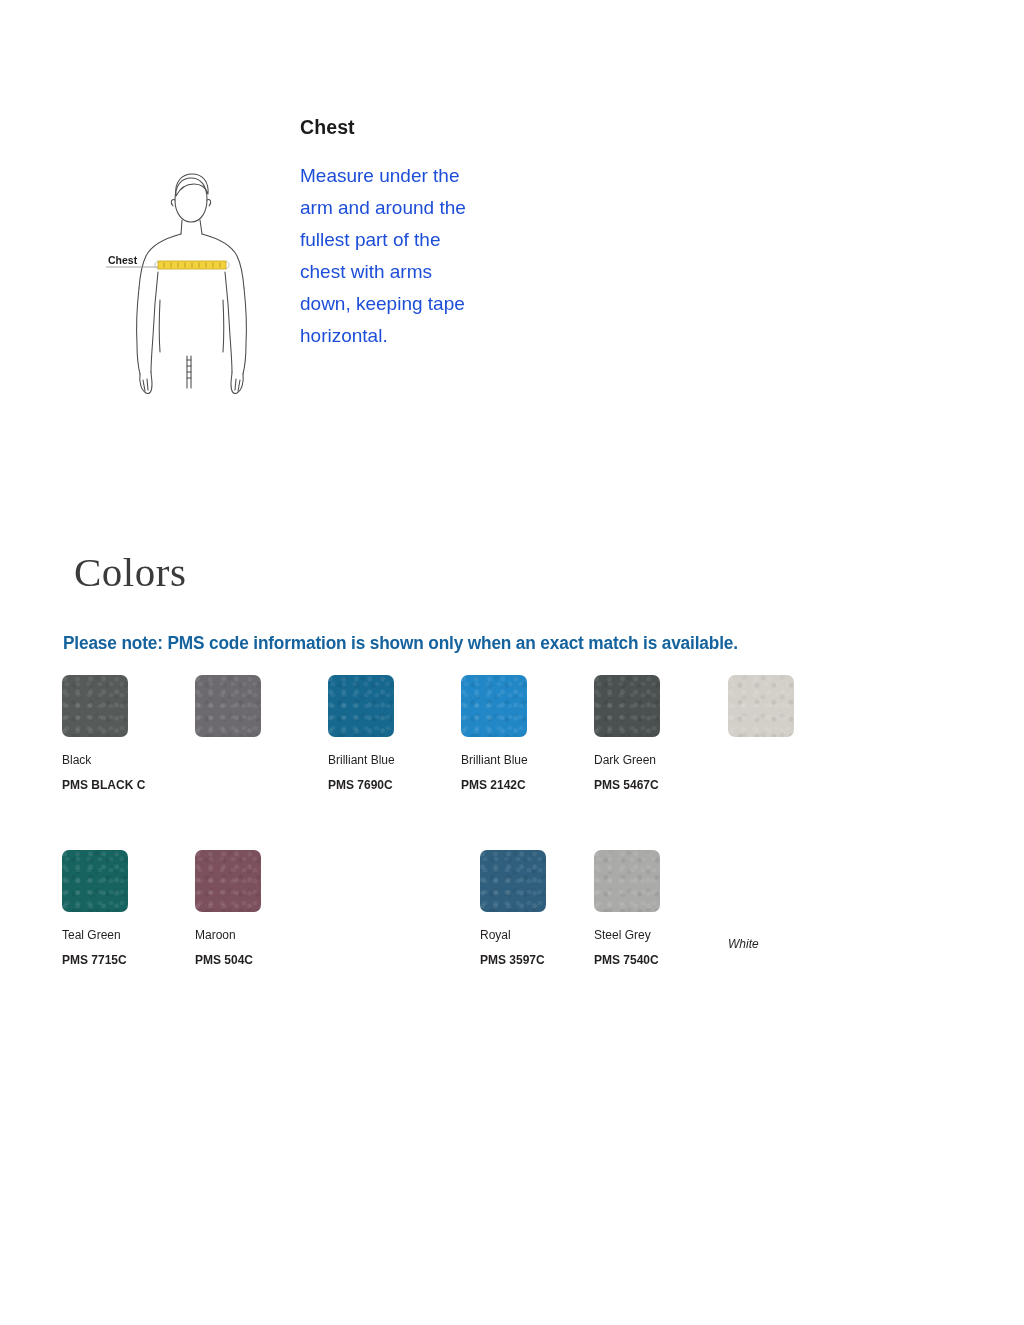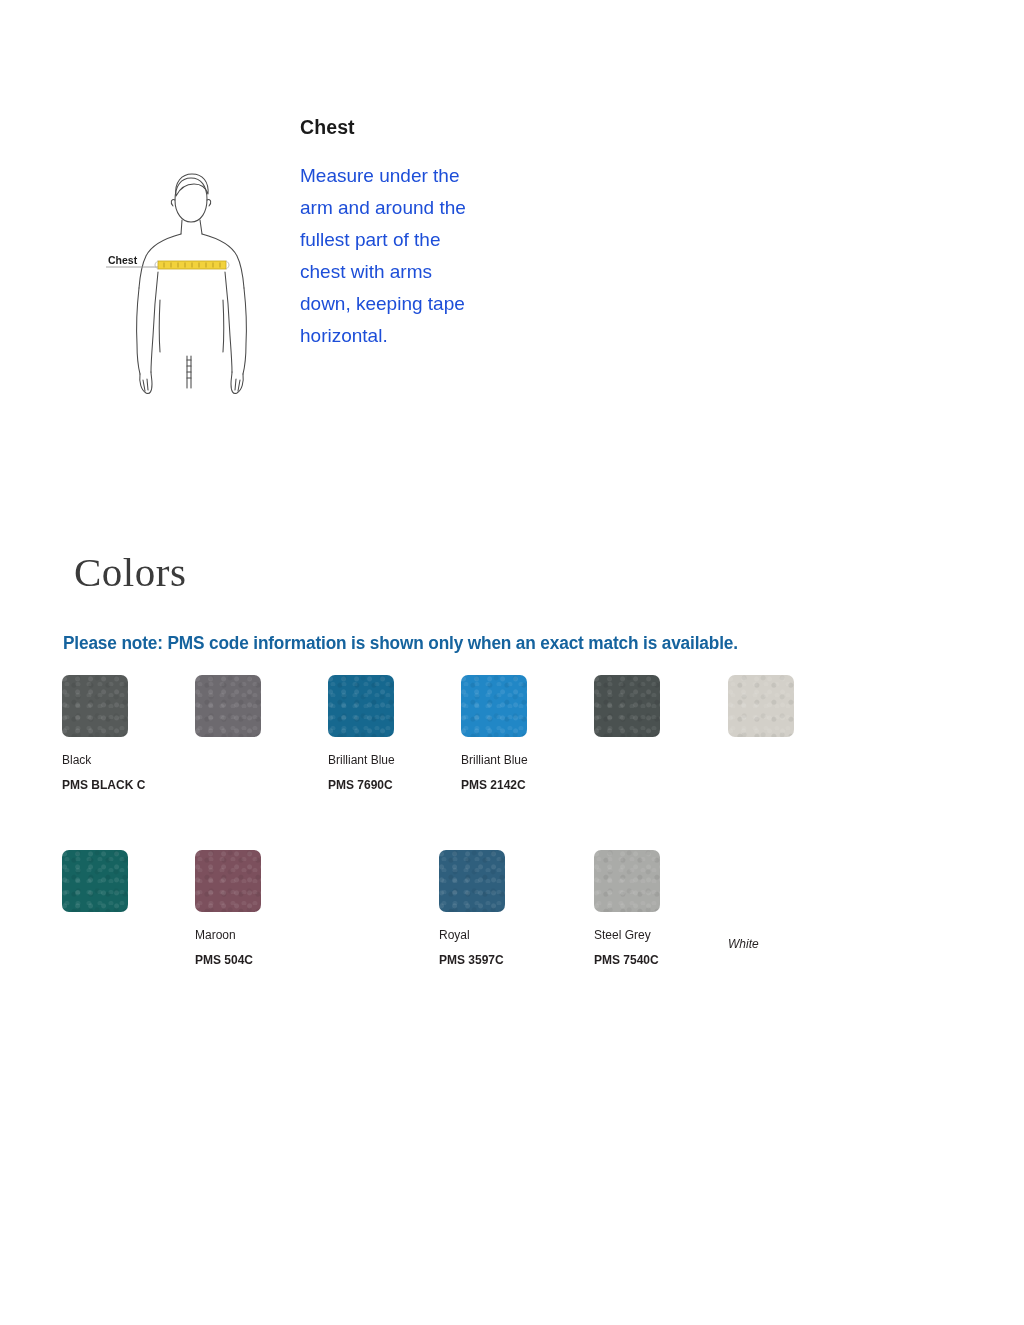--- a/index.html
+++ b/index.html
@@ -240,38 +240,46 @@
       </div>
       <div class="swatch-cell" style="left:399px">
         <div class="swatch-chip" style="background: rgb(33, 135, 198);"></div>
         <div class="swatch-labels">
           <span class="swatch-name">Brilliant Blue</span>
           <span class="swatch-pms">PMS 2142C</span>
         </div>
       </div>
       <div class="swatch-cell" style="left:532px">
         <div class="swatch-chip" style="background: rgb(74, 81, 80);"></div>
+        <div class="swatch-labels">
+          <span class="swatch-name">Dark Green</span>
+          <span class="swatch-pms">PMS 5467C</span>
+        </div>
       </div>
       <div class="swatch-cell" style="left:666px">
         <div class="swatch-chip" style="background: rgb(211, 208, 201);"></div>
       </div>
     </div>
 
     <div class="swatch-row">
       <div class="swatch-cell" style="left:0px">
         <div class="swatch-chip" style="background: rgb(22, 99, 96);"></div>
+        <div class="swatch-labels">
+          <span class="swatch-name">Teal Green</span>
+          <span class="swatch-pms">PMS 7715C</span>
+        </div>
       </div>
       <div class="swatch-cell" style="left:133px">
         <div class="swatch-chip" style="background: rgb(124, 80, 93);"></div>
         <div class="swatch-labels">
           <span class="swatch-name">Maroon</span>
           <span class="swatch-pms">PMS 504C</span>
         </div>
       </div>
-      <div class="swatch-cell" style="left:377px">
+      <div class="swatch-cell" style="left:418px">
         <div class="swatch-chip" style="background: rgb(47, 95, 125);"></div>
         <div class="swatch-labels">
           <span class="swatch-name">Royal</span>
           <span class="swatch-pms">PMS 3597C</span>
         </div>
       </div>
       <div class="swatch-cell" style="left:532px">
         <div class="swatch-chip" style="background: rgb(170, 171, 168);"></div>
         <div class="swatch-labels">
           <span class="swatch-name">Steel Grey</span>

